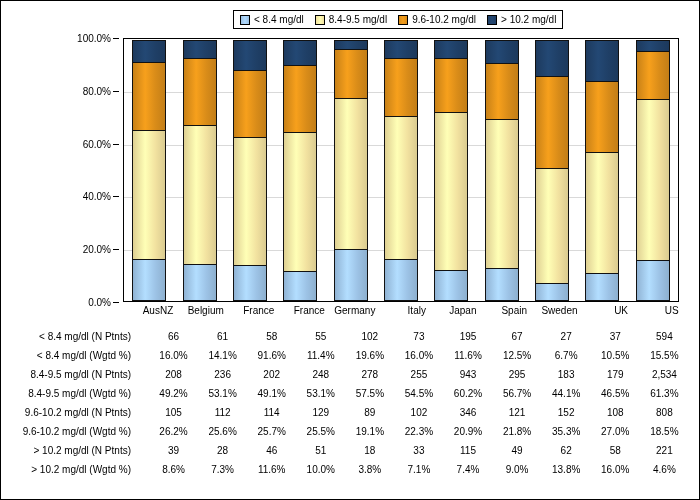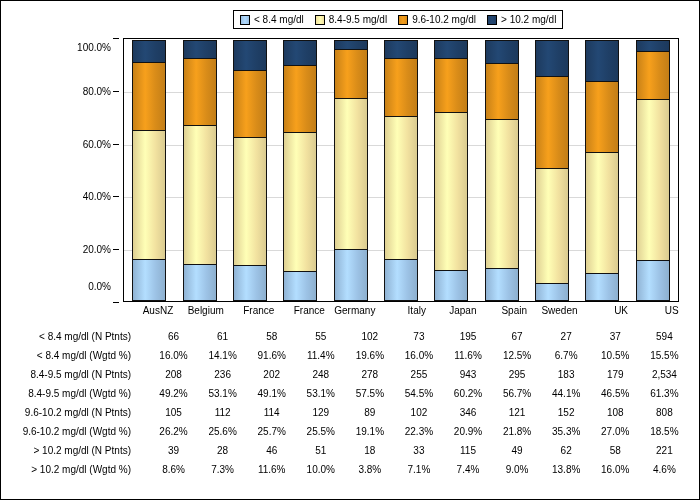--- a/index.html
+++ b/index.html
@@ -154,31 +154,31 @@
         <span class="legend-swatch" style="background: linear-gradient(to right, rgb(217, 140, 25), rgb(243, 157, 28), rgb(217, 140, 25));"></span>
         <span class="legend-label">9.6-10.2 mg/dl</span>
       </div>
       <div class="legend-item">
         <span class="legend-swatch" style="background: linear-gradient(to right, rgb(31, 63, 102), rgb(35, 71, 114), rgb(31, 63, 102));"></span>
         <span class="legend-label">&gt; 10.2 mg/dl</span>
       </div>
     </div>
 
   <div id="y-labels">
-      <div class="y-lab" style="top: 248px;">0.0%</div>
+      <div class="y-lab" style="top: 264px;">0.0%</div>
       <div class="y-tick" style="top: 264px;"></div>
       <div class="y-lab" style="top: 211.2px; margin-left: 40px;">20.0%</div>
       <div class="y-tick" style="top: 211.2px;"></div>
       <div class="y-lab" style="top: 158.4px;">40.0%</div>
       <div class="y-tick" style="top: 158.4px;"></div>
       <div class="y-lab" style="top: 105.6px;">60.0%</div>
       <div class="y-tick" style="top: 105.6px;"></div>
       <div class="y-lab" style="top: 52.8px;">80.0%</div>
       <div class="y-tick" style="top: 52.8px;"></div>
-      <div class="y-lab" style="top: 9px;">100.0%</div>
+      <div class="y-lab" style="top: 0px;">100.0%</div>
       <div class="y-tick" style="top: 0px;"></div>
     </div>
 
   <div id="plot-area">
     <div id="gridlines">
         <div class="gridline" style="top: 211.2px;"></div>
         <div class="gridline" style="top: 158.4px;"></div>
         <div class="gridline" style="top: 105.6px;"></div>
         <div class="gridline" style="top: 52.8px;"></div>
       </div>

